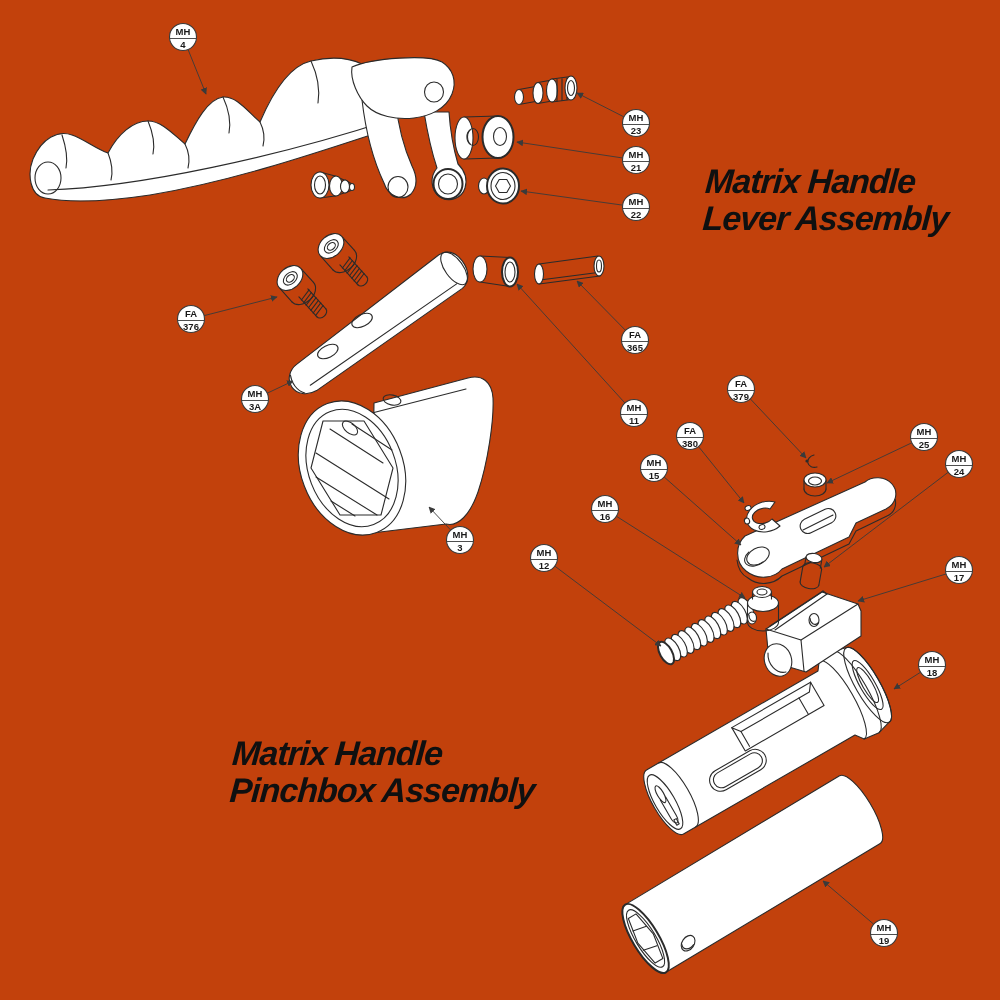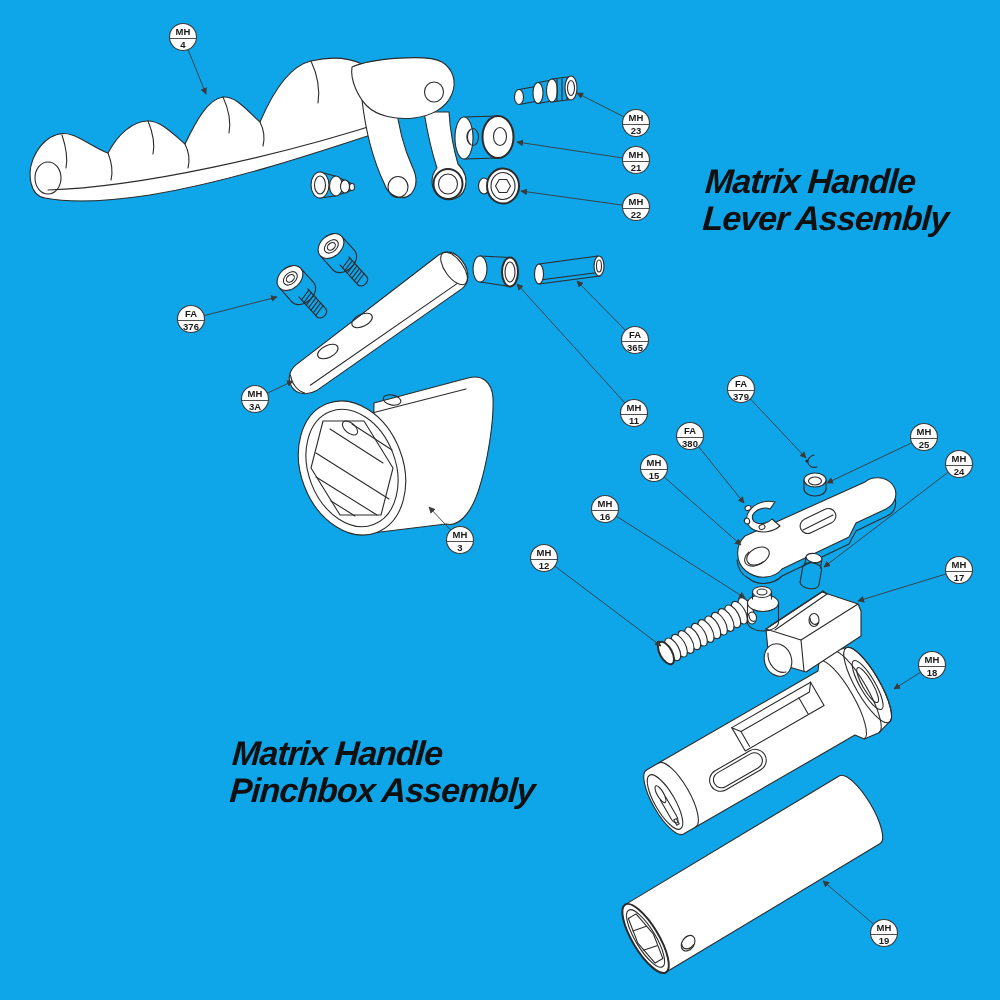--- a/index.html
+++ b/index.html
@@ -1,16 +1,16 @@
 <!DOCTYPE html>
 <html><head>
 <meta charset="utf-8">
 <style>
   html,body{margin:0;padding:0;background:#fff;}
-  #stage{position:relative;width:1000px;height:1000px;background:#0ea5e9;overflow:hidden;
+  #stage{position:relative;width:1000px;height:1000px;background:#c2410c;overflow:hidden;
          font-family:"Liberation Sans",sans-serif;}
   #diagram{position:absolute;left:0;top:0;width:1000px;height:1000px;}
   .f{fill:#fff;stroke:#2b2b2b;stroke-width:1.1;stroke-linejoin:round;stroke-linecap:round;}
   .s{fill:none;stroke:#2b2b2b;stroke-width:1.1;stroke-linejoin:round;stroke-linecap:round;}
   .fb{fill:#fff;stroke:#2b2b2b;stroke-width:2;stroke-linejoin:round;stroke-linecap:round;}
   .leader{stroke:#3a3a3a;stroke-width:0.9;fill:none;}
   .balloon{fill:#fff;stroke:#3a3a3a;stroke-width:1.1;}
   .balloon-div{stroke:#3a3a3a;stroke-width:0.9;}
   .btxt{font:600 9.5px "Liberation Sans",sans-serif;fill:#191919;text-anchor:middle;}
   .title{position:absolute;font-style:italic;font-weight:bold;font-size:34px;line-height:37px;

